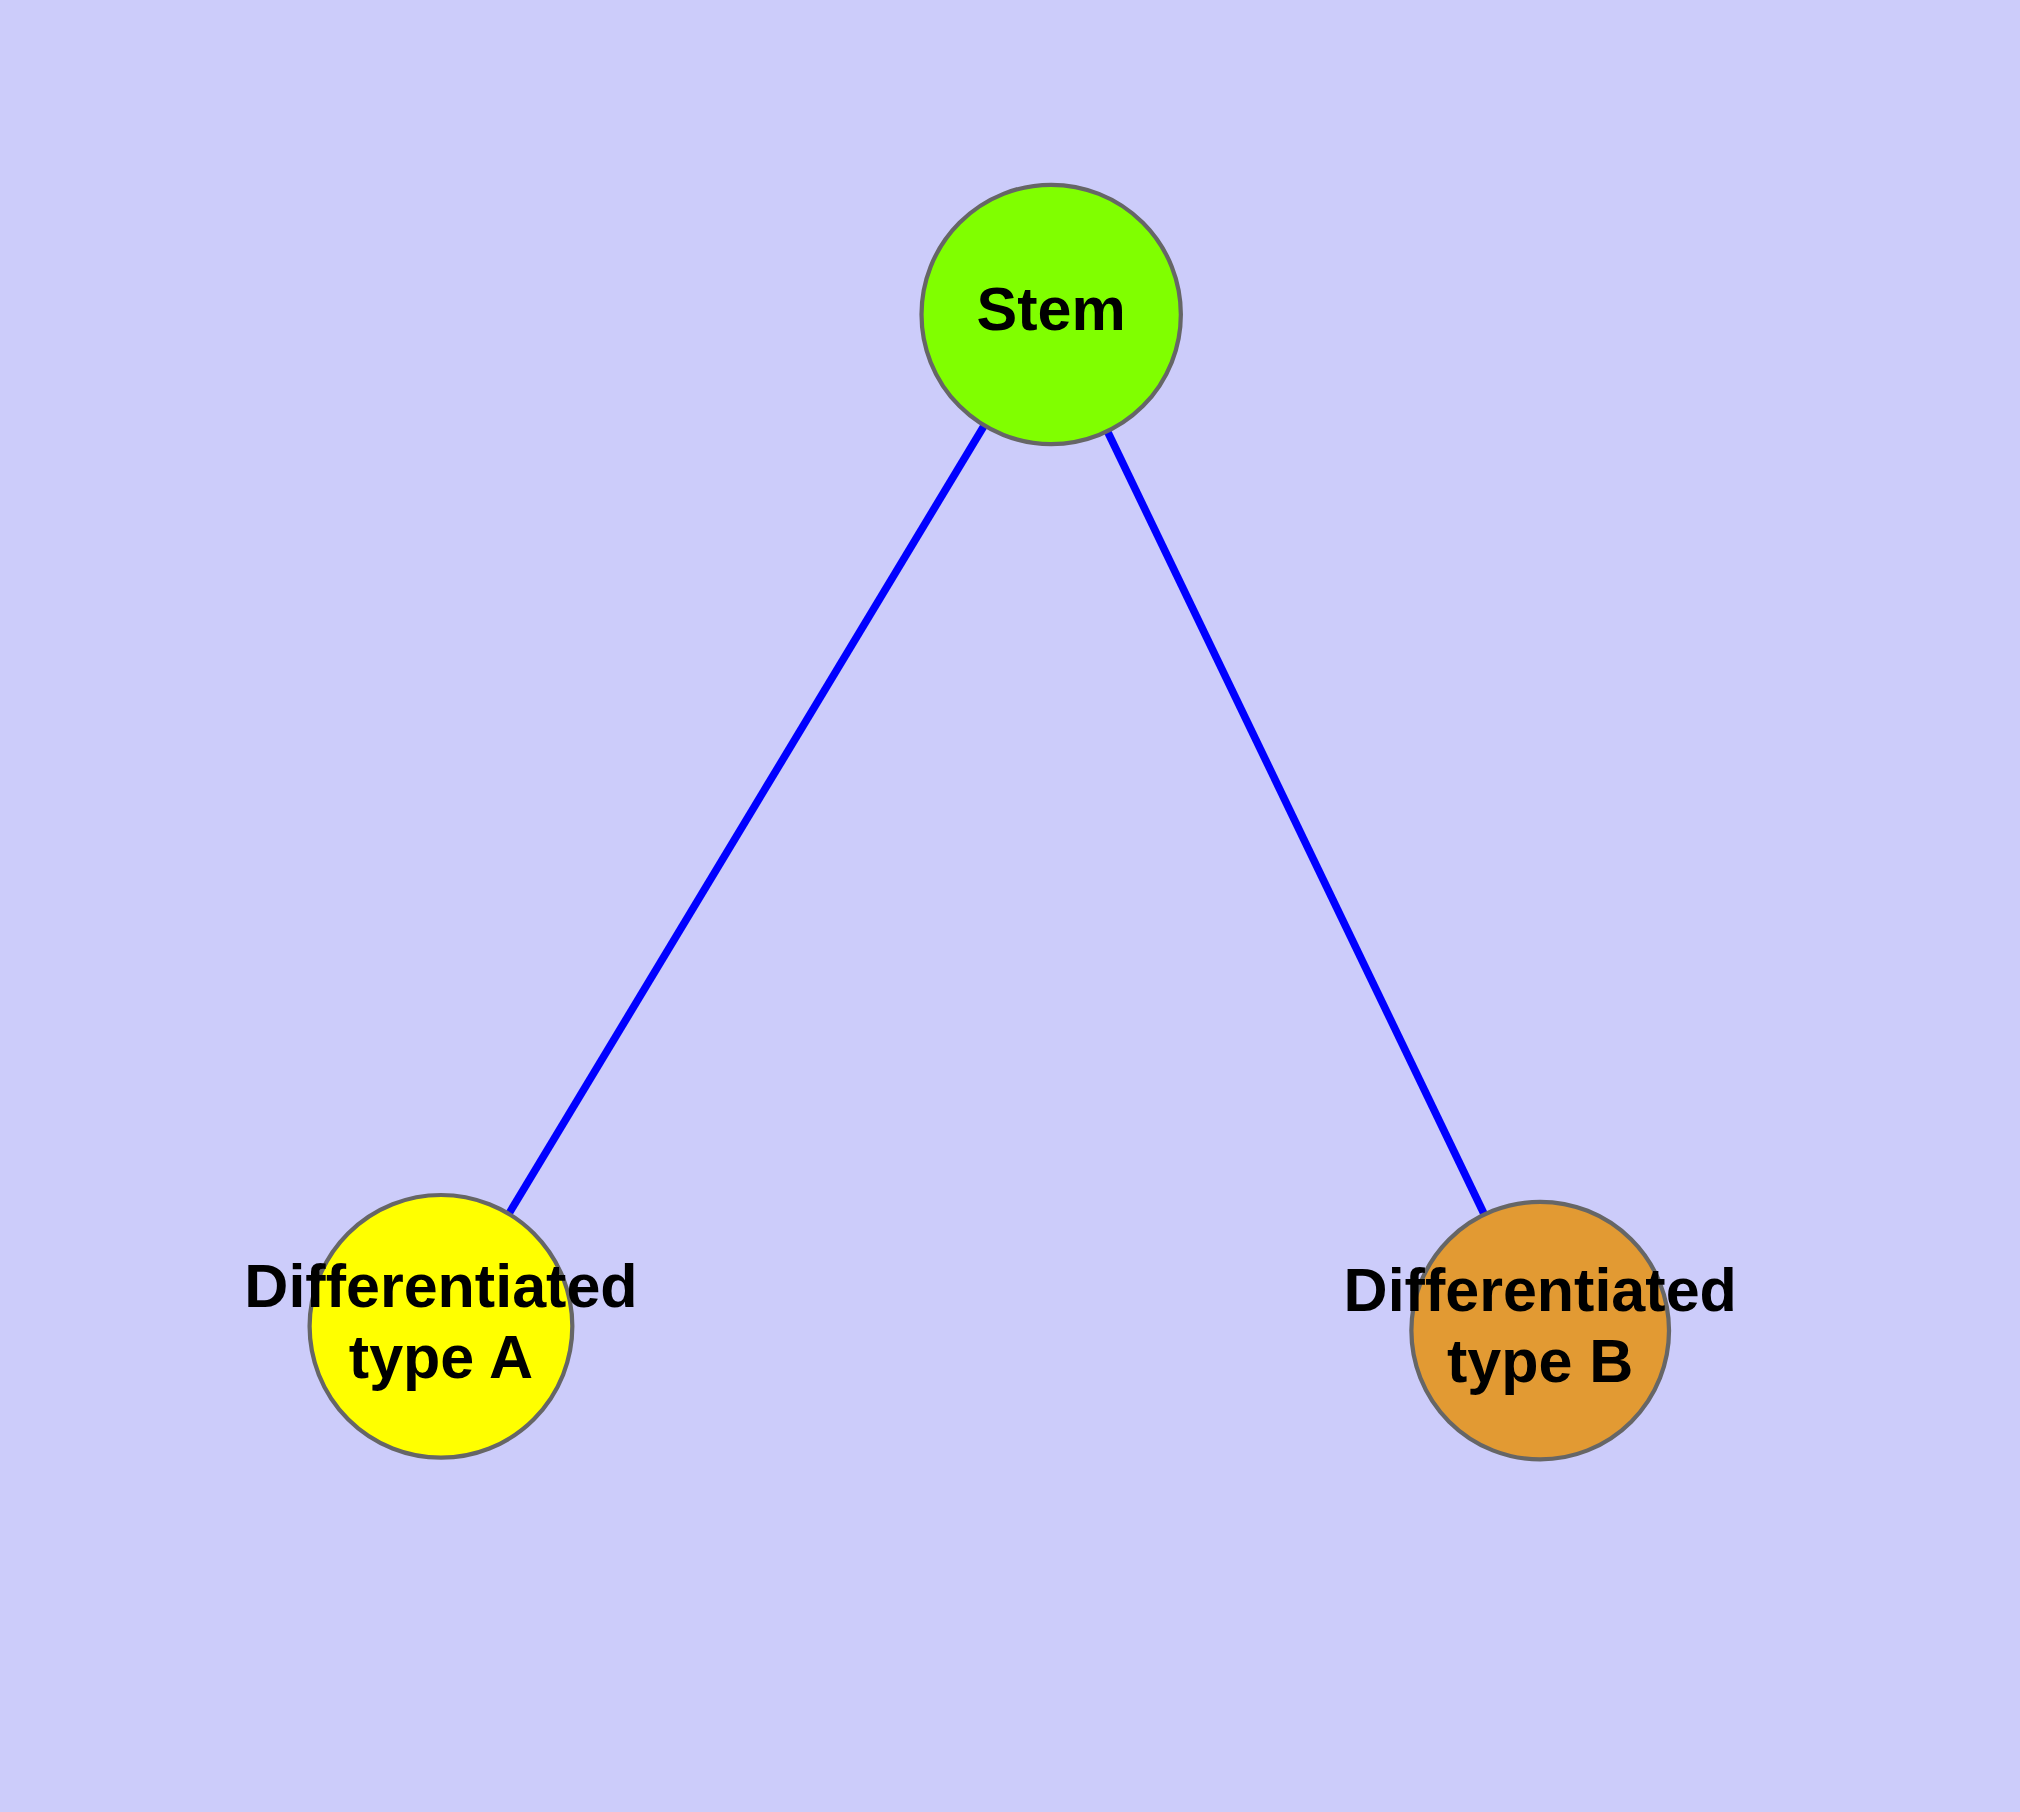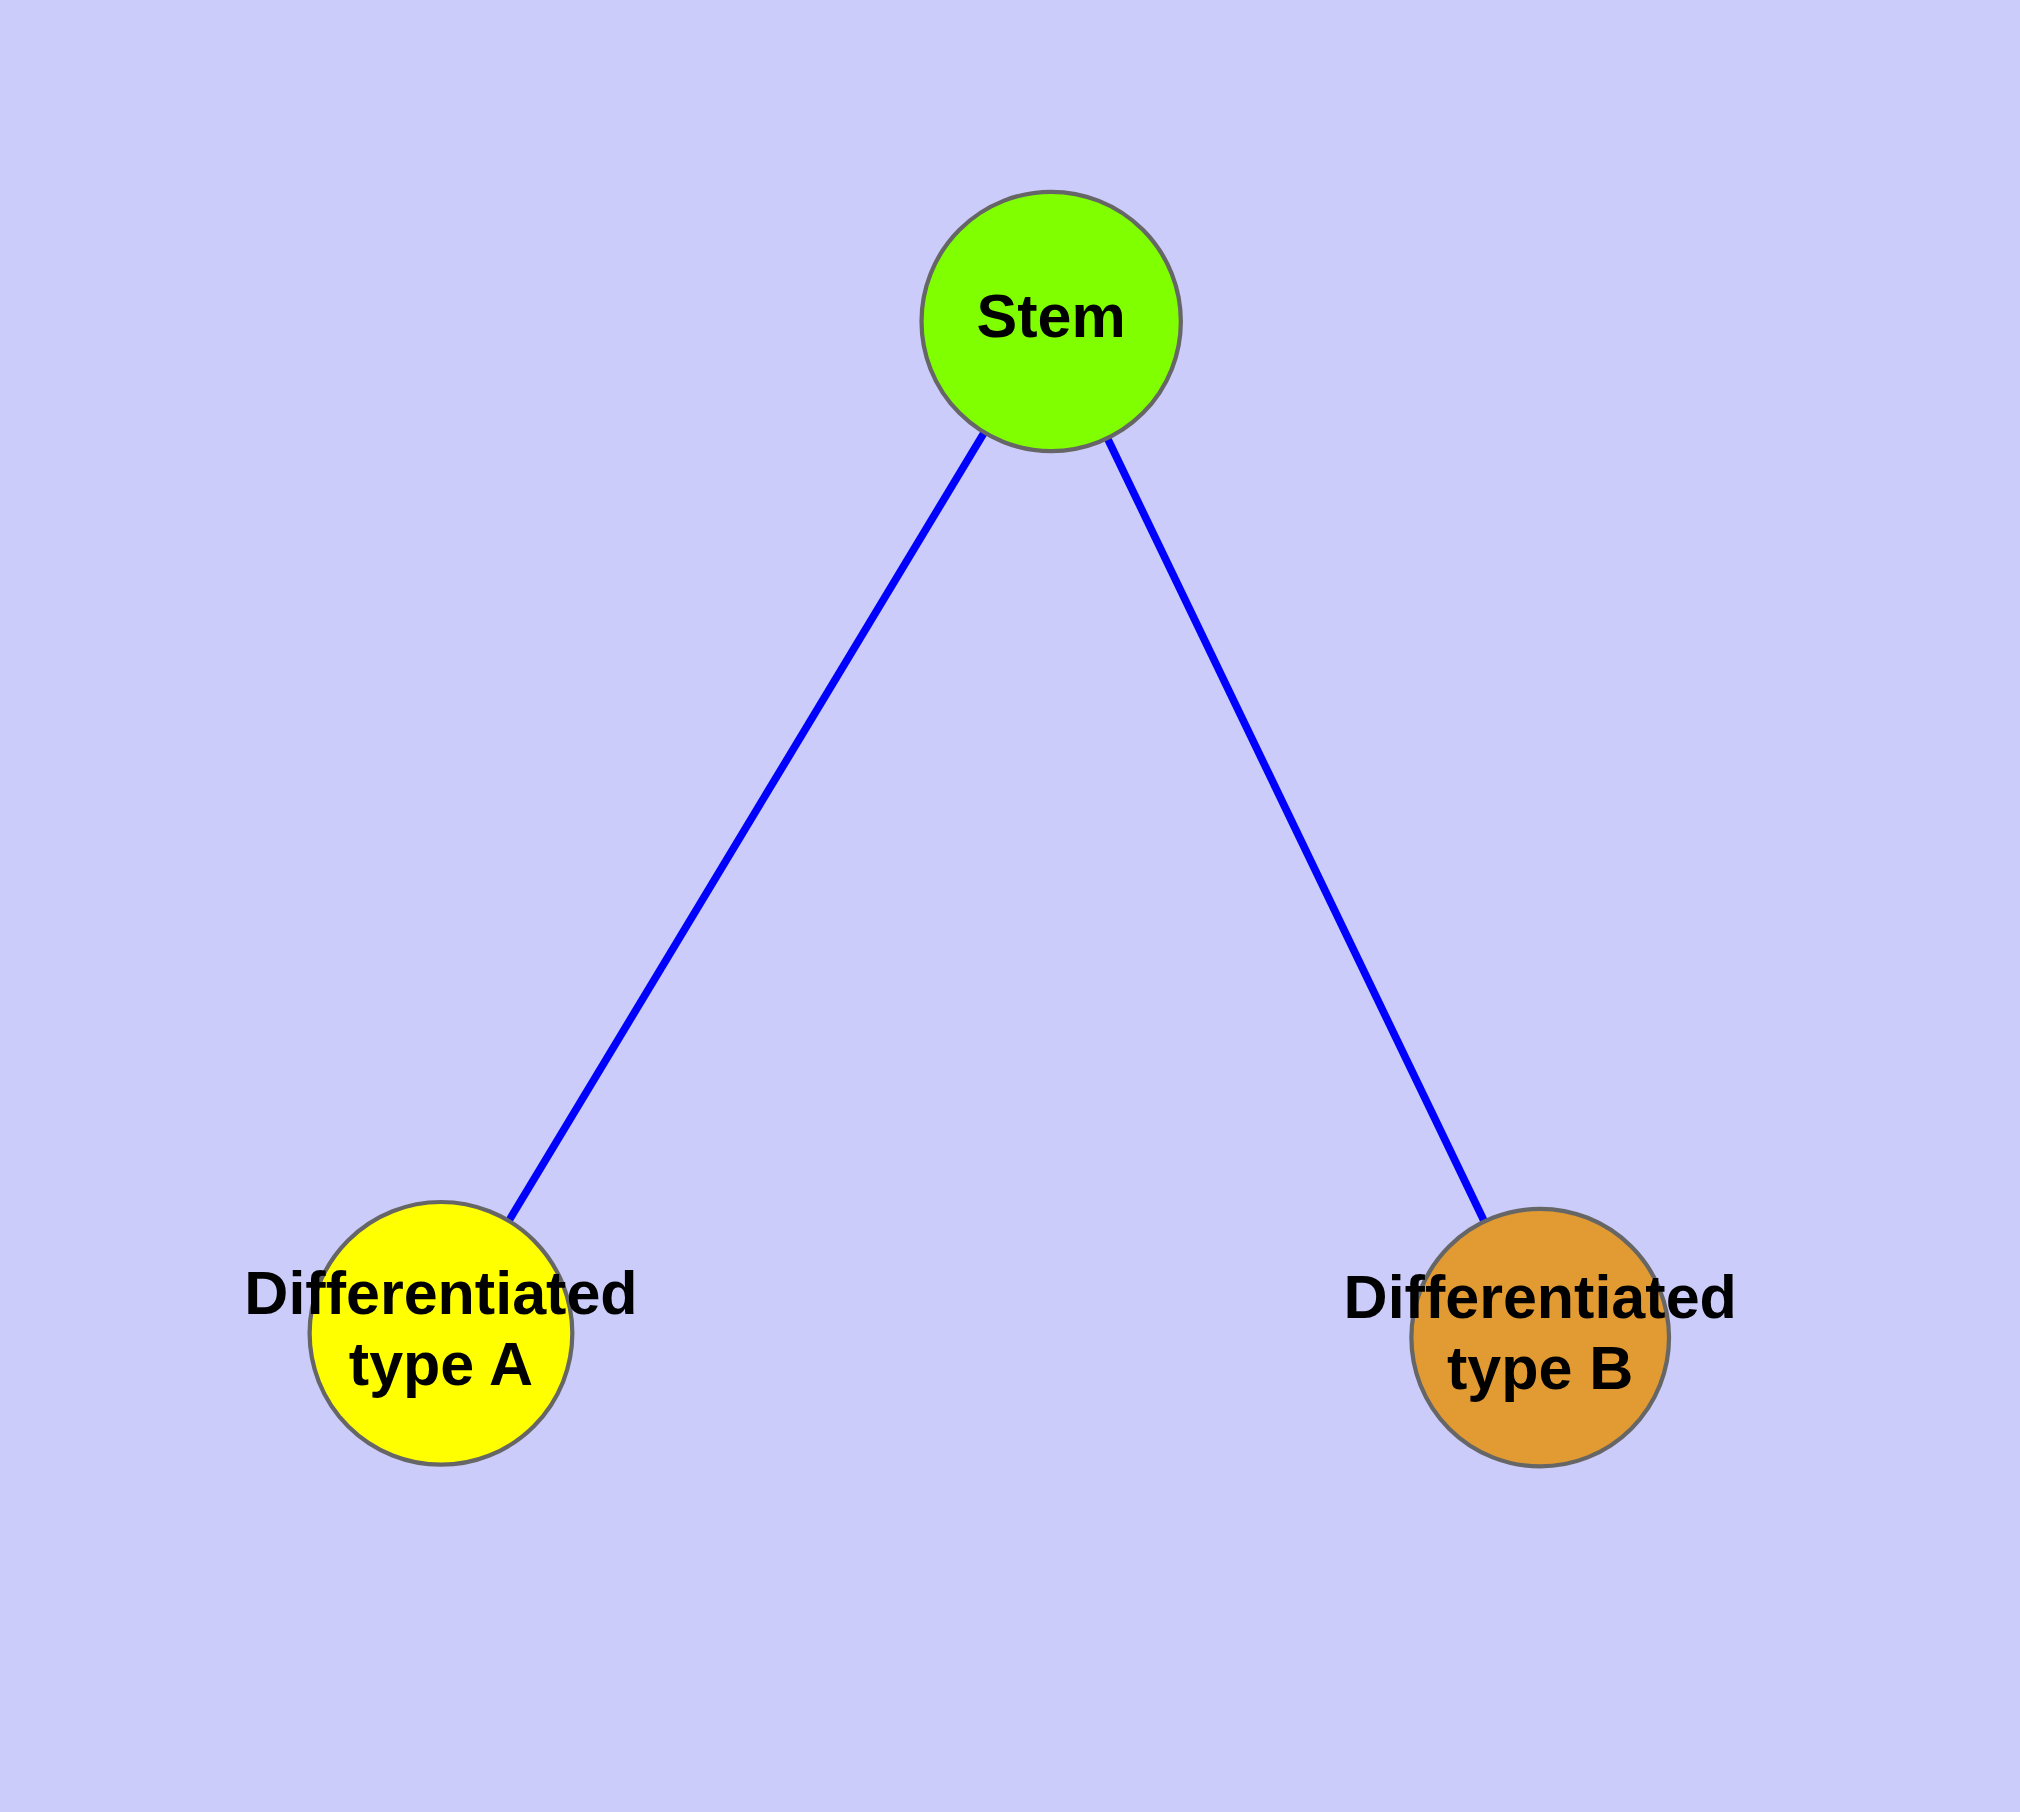--- a/index.html
+++ b/index.html
@@ -28,21 +28,21 @@
     font-weight: bold;
     fill: #000000;
     text-anchor: middle;
     dominant-baseline: middle;
     paint-order: normal;
   }
 </style>
 </head>
 <body>
 
-<div id="canvas" style="width: 2021px; height: 1792px; background: rgb(204, 204, 250); margin-top: 7px;">
+<div id="canvas" style="width: 2021px; height: 1792px; background: rgb(204, 204, 250);">
   <svg id="graph-svg" viewBox="0 0 2384 2138" xmlns="http://www.w3.org/2000/svg" style="width: 2021px; height: 1812px;">
     <rect id="bg-rect" x="0" y="0" width="2384" height="2138" fill="#ccccfa"></rect>
     <g id="edges-layer">
         <line x1="1160.9918712907293" y1="502.0218134428741" x2="600.0409147054704" y2="1432.2654831134282" stroke="#0000ff" stroke-width="9" stroke-linecap="butt"></line>
         <line x1="1306.346130563852" y1="508.86656940391424" x2="1751.0875042764346" y2="1433.0345192850002" stroke="#0000ff" stroke-width="9" stroke-linecap="butt"></line>
       </g>
     <g id="nodes-layer">
         <circle cx="1240" cy="371" r="153" fill="#80ff00" stroke="#666666" stroke-width="5"></circle>
         <circle cx="520" cy="1565" r="155" fill="#ffff00" stroke="#666666" stroke-width="5"></circle>
         <circle cx="1817" cy="1570" r="152" fill="#e29a33" stroke="#666666" stroke-width="5"></circle>

